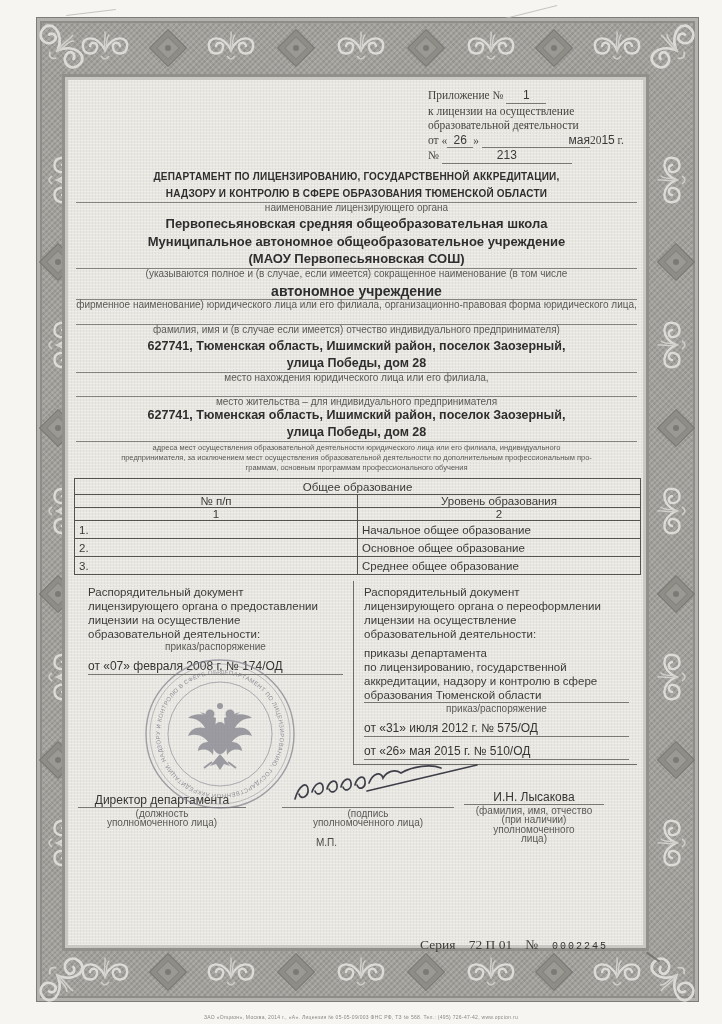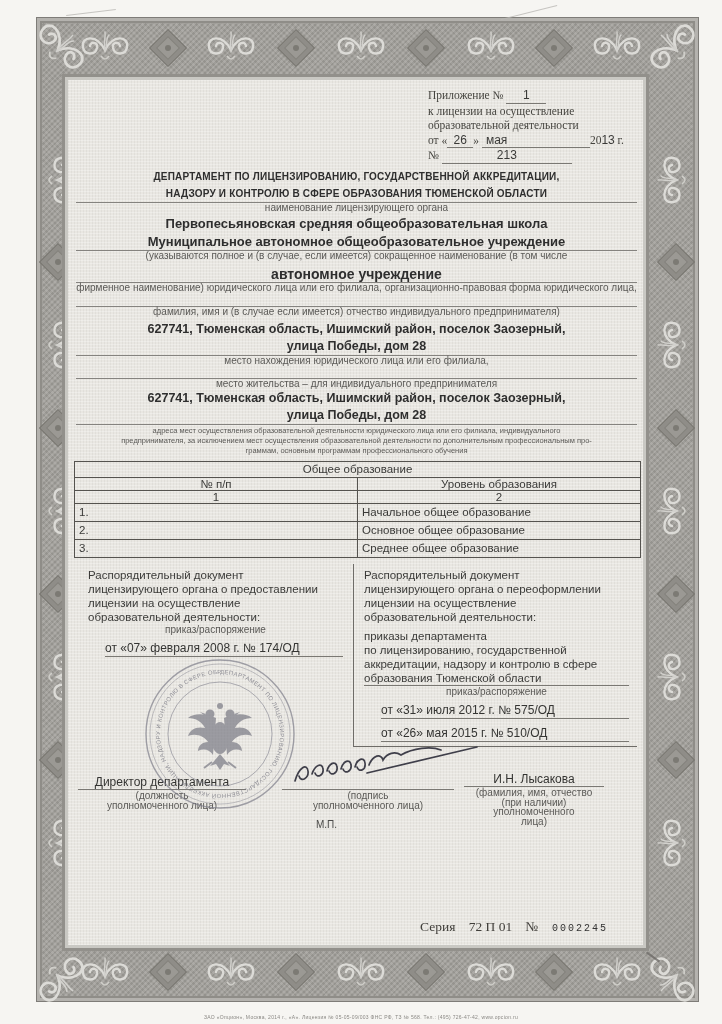--- a/index.html
+++ b/index.html
@@ -48,21 +48,21 @@
   td.t-row2{height:17px;padding-left:10px;}
   
   .orders{display:grid;grid-template-columns:277px 1fr;margin-top:6px;min-height:168px;}
   .ocol{font-size:11.5px;line-height:14px;color:#3b3b39;}
   .ocol.left{padding:4px 10px 0 12px;}
   .ocol.right{border-left:1px solid #6e6c68;border-bottom:1px solid #6e6c68;padding:4px 8px 4px 10px;}
   .ocol .head{margin-bottom:0;}
   .ocol .body-top-gap{margin-top:30px;}
   .ocol .body-small-gap{margin-top:5px;}
   .ocol .uline{border-bottom:1px solid #7a7873;}
-  .ocol .entry{font-size:12px;margin-top:7px;border-bottom:1px solid #7a7873;padding-bottom:1px;color:#353533;margin-left:17px;}
+  .ocol .entry{font-size:12px;margin-top:7px;border-bottom:1px solid #7a7873;padding-bottom:1px;color:#353533;}
   .ocol .cap{margin-top:1px;}
   
   .sig{position:relative;height:128px;margin-top:10px;}
   .sig .blk{position:absolute;text-align:center;}
   .sig .label{font-size:12px;color:#343432;border-bottom:1px solid #7a7873;padding-bottom:0;}
   .sig .blk .cap{margin-top:1px;}
   .mp{position:absolute;left:240px;top:62px;font-size:10px;color:#4a4a48;}
   .autograph{position:absolute;left:205px;top:-14px;}
   .seal{position:absolute;left:142px;top:656px;opacity:.85;}
   
@@ -153,39 +153,40 @@
 
       <div class="appendix">
         <div>
           <span>Приложение №</span>
           <span class="v u" style="min-width:40px">1</span>
         </div>
         <div>к лицензии на осуществление</div>
         <div>образовательной деятельности</div>
         <div>
           <span>от «</span><span class="v u" style="min-width:26px">26</span><span>»</span>
-          <span class="v u" style="min-width:104px;text-align:left;padding-left:4px">мая</span><span>20</span><span class="v">13</span>
+          <span class="v u" style="min-width:104px;text-align:right;padding-left:4px">мая</span><span>20</span><span class="v">15</span>
           <span>г.</span>
         </div>
         <div>
           <span>№</span>
           <span class="v u" style="min-width:130px">213</span>
         </div>
       </div>
 
       <div class="dept bold-line">
         <div>ДЕПАРТАМЕНТ ПО ЛИЦЕНЗИРОВАНИЮ, ГОСУДАРСТВЕННОЙ АККРЕДИТАЦИИ,</div>
         <div>НАДЗОРУ И КОНТРОЛЮ В СФЕРЕ ОБРАЗОВАНИЯ ТЮМЕНСКОЙ ОБЛАСТИ</div>
       </div>
       <hr class="rule">
       <div class="cap">наименование лицензирующего органа</div>
 
       <div class="org bold-line">
         <div>Первопесьяновская средняя общеобразовательная школа</div>
         <div>Муниципальное автономное общеобразовательное учреждение</div>
+        <div>(МАОУ Первопесьяновская СОШ)</div>
       </div>
       <hr class="rule">
       <div class="cap">(указываются полное и (в случае, если имеется) сокращенное наименование (в том числе</div>
 
       <div class="legal-form bold-line">автономное учреждение</div>
       <hr class="rule">
       <div class="cap">фирменное наименование) юридического лица или его филиала, организационно-правовая форма юридического лица,</div>
 
       <hr class="rule" style="margin-top:14px">
       <div class="cap">фамилия, имя и (в случае если имеется) отчество индивидуального предпринимателя)</div>

